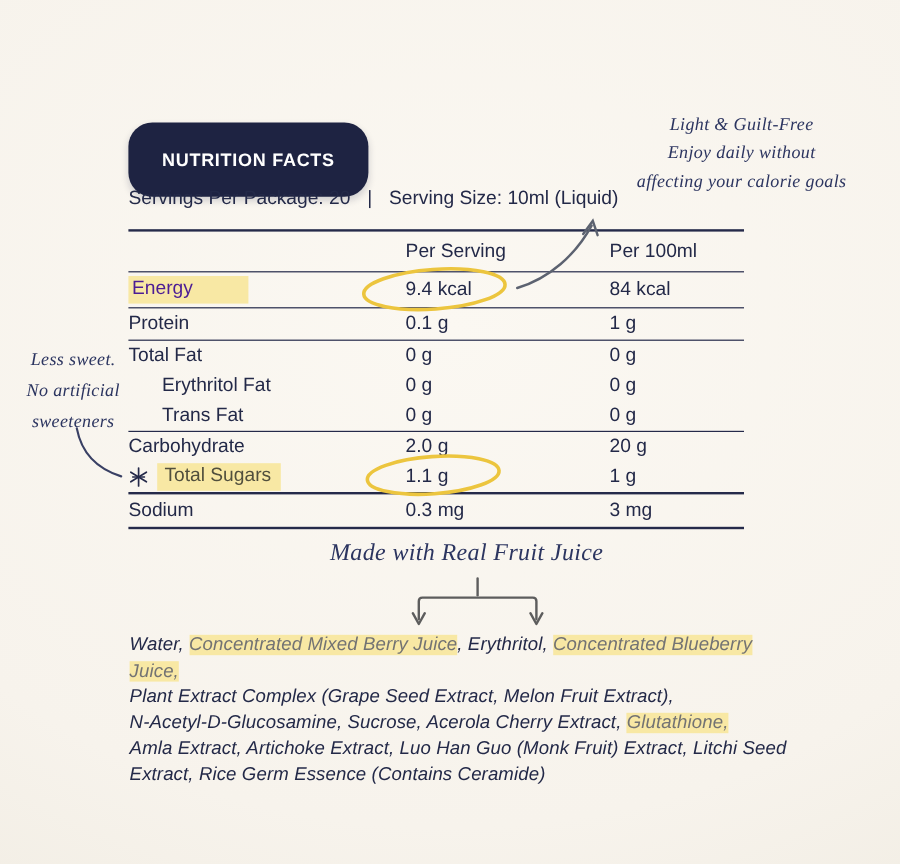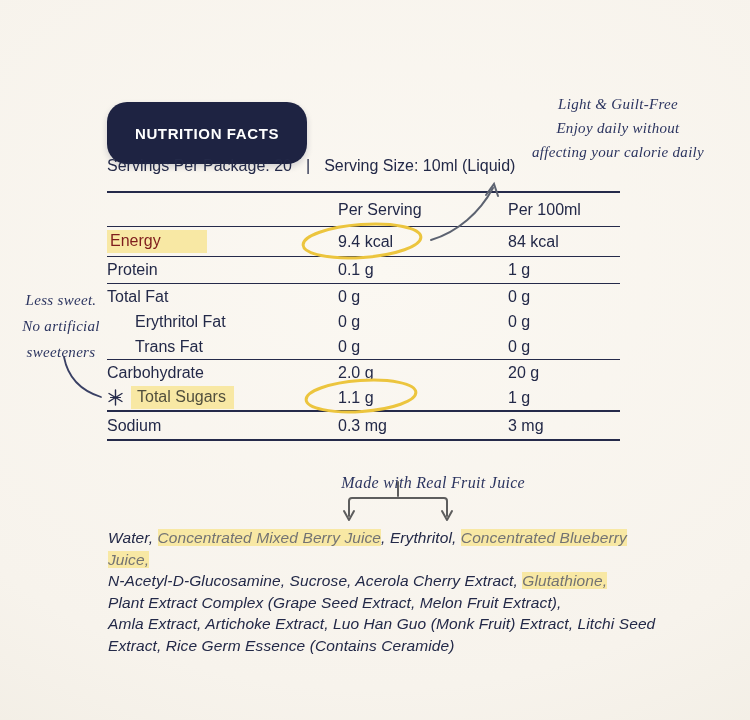--- a/index.html
+++ b/index.html
@@ -17,37 +17,37 @@
     box-shadow:0 3px 6px rgba(30,35,66,.18);
   }
   .badge span{color:#ffffff;font-weight:bold;font-size:15px;letter-spacing:.6px;}
   
   .serving{left:107px;top:157px;font-size:16px;display:flex;align-items:center;}
   .serving .sep{margin:0 14px;color:#232948;}
   
   .hand{font-family:"Liberation Serif", serif;font-style:italic;color:#2c3560;letter-spacing:.3px;}
   .note-tr{left:498px;top:92px;width:240px;text-align:center;font-size:15px;line-height:24px;}
   .note-left{left:10px;top:287px;width:102px;text-align:center;font-size:15px;line-height:26px;}
-  .note-fruit{left:275px;top:474px;width:250px;text-align:right;font-size:16px;}
+  .note-fruit{left:275px;top:450px;width:250px;text-align:left;font-size:20px;}
   
   .ntable{left:107px;top:191px;width:513px;border-top:2.5px solid #252a4a;border-bottom:2.5px solid #252a4a;font-size:16px;}
   .trow{display:grid;grid-template-columns:231px 170px 112px;align-items:center;}
   .trow > div{white-space:nowrap;}
   .thead{height:33px;border-bottom:1.5px solid #252a4a;}
   .r-energy{height:29px;border-bottom:1.5px solid #252a4a;}
   .r-protein{height:26px;border-bottom:1.5px solid #252a4a;}
   .r-fat{height:25px;}
   .r-satfat{height:25px;}
   .r-transfat{height:25px;border-bottom:1.5px solid #252a4a;}
   .r-carb{height:25px;}
   .r-sugars{height:25px;border-bottom:2px solid #252a4a;}
   .r-sodium{height:27px;}
   .indent{padding-left:28px;}
   .hl{background:#f8e8a4;}
-  .hl-energy{display:inline-block;padding:2px 46px 3px 3px;color:#7f1d1d;}
+  .hl-energy{display:inline-block;padding:2px 46px 3px 3px;color:#4c1d95;}
   .hl-sugars{display:inline-block;padding:2px 8px 3px 6px;color:#514f3d;}
   .sugars-cell{display:flex;align-items:center;gap:7px;}
   
   .ingredients{left:108px;top:527px;width:548px;font-size:15.5px;font-style:italic;line-height:21.5px;letter-spacing:.1px;}
   .hl-ing{background:#f8e8a4;color:#737373;}
   
   .overlay{left:0;top:0;width:750px;height:720px;pointer-events:none;z-index:5;}
 </style>
 </head>
 <body>
@@ -58,21 +58,21 @@
 
 <div class="abs serving">
   <span>Servings Per Package: 20</span>
   <span class="sep">|</span>
   <span>Serving Size: 10ml (Liquid)</span>
 </div>
 
 <div class="abs hand note-tr">
   <div>Light &amp; Guilt-Free</div>
   <div>Enjoy daily without</div>
-  <div>affecting your calorie daily</div>
+  <div>affecting your calorie goals</div>
 </div>
 
 <div class="abs hand note-left">
   <div>Less sweet.</div>
   <div>No artificial</div>
   <div>sweeteners</div>
 </div>
 
 <div class="abs ntable">
   <div class="trow thead">
@@ -129,22 +129,22 @@
     <div>Sodium</div>
     <div>0.3 mg</div>
     <div>3 mg</div>
   </div>
 </div>
 
 <div class="abs hand note-fruit">Made with Real Fruit Juice</div>
 
 <div class="abs ingredients">
     <div><span>Water, </span><span class="hl-ing">Concentrated Mixed Berry Juice</span><span>, Erythritol, </span><span class="hl-ing">Concentrated Blueberry Juice,</span></div>
+    <div><span>Plant Extract Complex (Grape Seed Extract, Melon Fruit Extract),</span></div>
     <div><span>N-Acetyl-D-Glucosamine, Sucrose, Acerola Cherry Extract, </span><span class="hl-ing">Glutathione,</span></div>
-    <div><span>Plant Extract Complex (Grape Seed Extract, Melon Fruit Extract),</span></div>
     <div><span>Amla Extract, Artichoke Extract, Luo Han Guo (Monk Fruit) Extract, Litchi Seed</span></div>
     <div><span>Extract, Rice Germ Essence (Contains Ceramide)</span></div>
   </div>
 
 <svg class="abs overlay" viewBox="0 0 750 720">
 
   <g>
     <ellipse cx="362" cy="241" rx="59" ry="16.5" fill="none" stroke="#ecc53e" stroke-width="3" transform="rotate(-4 362 241)" stroke-linecap="round" stroke-dasharray="300 40"></ellipse>
   </g>
 

